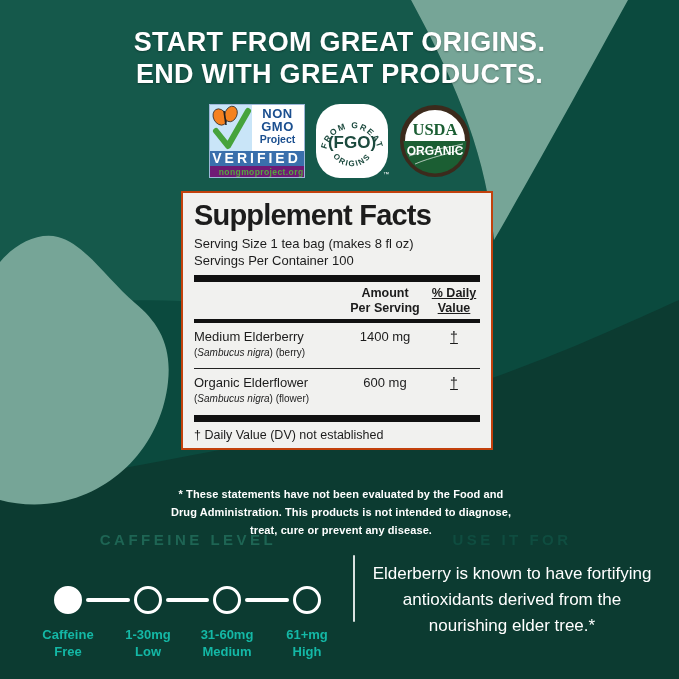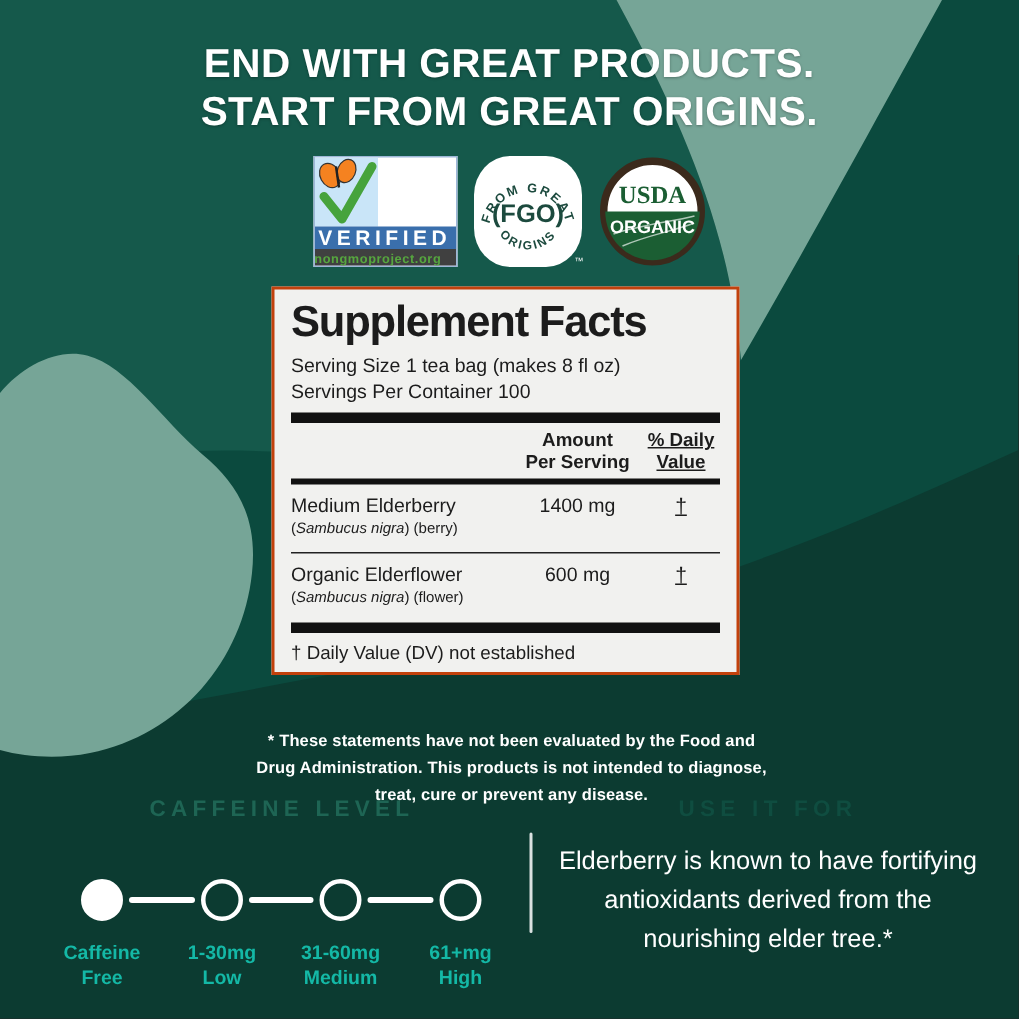--- a/index.html
+++ b/index.html
@@ -20,21 +20,21 @@
 
   
   .badges{position:absolute;top:103px;left:0;right:0;display:flex;justify-content:center;align-items:center;gap:10px;}
   .badge-nongmo{width:96px;height:74px;background:#fff;border:1px solid #9db7d8;box-sizing:border-box;display:flex;flex-direction:column;overflow:hidden;}
   .ng-top{flex:1;display:flex;}
   .ng-art{width:42px;background:#C9E5F8;}
   .ng-txt{flex:1;color:#1B4F8F;text-align:center;padding-top:2px;}
   .ng-txt .l1,.ng-txt .l2{font-size:13px;font-weight:bold;line-height:13px;letter-spacing:.5px;}
   .ng-txt .l3{font-size:10.5px;font-weight:bold;line-height:12px;}
   .ng-verified{height:15px;background:#3A6FAC;color:#fff;font-size:14px;font-weight:bold;letter-spacing:3px;text-align:center;line-height:15px;}
-  .ng-url{height:13px;background:#404040;color:#56A63F;font-size:8.5px;font-weight:bold;text-align:left;line-height:13px;letter-spacing:.4px;}
+  .ng-url{height:13px;background:#701a75;color:#56A63F;font-size:8.5px;font-weight:bold;text-align:right;line-height:13px;letter-spacing:.4px;}
   .badge-fgo{width:74px;height:76px;position:relative;}
   .badge-usda{width:72px;height:74px;position:relative;}
 
   
   .panel{
     position:absolute;left:181px;top:191px;width:312px;height:259px;box-sizing:border-box;
     background:#F1F1EF;border:2px solid #c2410c;padding:7px 11px 6px 11px;color:#1c1c1c;
   }
   .sf-title{font-size:29px;font-weight:bold;letter-spacing:-.8px;line-height:30px;}
   .sf-serving{margin-top:5px;font-size:13px;line-height:17px;}
@@ -78,35 +78,40 @@
 <div class="stage">
 
   <svg class="bg-svg" width="679" height="679" viewBox="0 0 679 679">
     <path d="M0,0 L411,0 C460,90 487,160 494,240 C420,292 300,306 180,301 C110,298 40,306 0,318 Z" fill="#15594B"></path>
     <path d="M411,0 L628,0 C592,65 545,152 494,240 C487,160 460,90 411,0 Z" fill="#76A597"></path>
     <path d="M0,492 C140,462 300,441 430,399 C540,364 610,331 679,300 L679,679 L0,679 Z" fill="#0C3B31"></path>
     <path d="M0,262 C15,244 38,232 58,237 C85,244 108,280 135,303 C158,322 172,345 168,382 C162,440 120,490 60,502 C40,506 18,505 0,500 Z" fill="#76A597"></path>
   </svg>
 
   <div class="headline">
+    <div>START FROM GREAT ORIGINS.</div>
     <div>END WITH GREAT PRODUCTS.</div>
-    <div>START FROM GREAT ORIGINS.</div>
   </div>
 
   <div class="badges">
 
     <div class="badge-nongmo">
       <div class="ng-top">
         <svg class="ng-art" width="42" height="46" viewBox="0 0 42 46">
           <rect x="0" y="0" width="42" height="46" fill="#C9E5F8"></rect>
           <path d="M6,26 L18,41 L38,6" fill="none" stroke="#46A33C" stroke-width="6" stroke-linecap="round" stroke-linejoin="round"></path>
           <ellipse cx="10" cy="12" rx="6.5" ry="8.5" fill="#F58220" stroke="#333" stroke-width="0.8" transform="rotate(-28 10 12)"></ellipse>
           <ellipse cx="21" cy="9" rx="6" ry="8" fill="#F58220" stroke="#333" stroke-width="0.8" transform="rotate(22 21 9)"></ellipse>
           <line x1="14" y1="6" x2="16" y2="20" stroke="#222" stroke-width="1.6"></line>
         </svg>
+        <div class="ng-txt">
+          <div class="l1">NON</div>
+          <div class="l2">GMO</div>
+          <div class="l3">Project</div>
+        </div>
       </div>
       <div class="ng-verified">VERIFIED</div>
       <div class="ng-url">nongmoproject.org</div>
     </div>
 
     <div class="badge-fgo">
       <svg width="74" height="76" viewBox="0 0 74 76">
         <rect x="1" y="1" width="72" height="74" rx="24" ry="26" fill="#fff"></rect>
         <path id="fgoTopArc" d="M12,44 A26,26 0 0 1 62,44" fill="none"></path>
         <path id="fgoBotArc" d="M15,47 A23,23 0 0 0 59,47" fill="none"></path>

